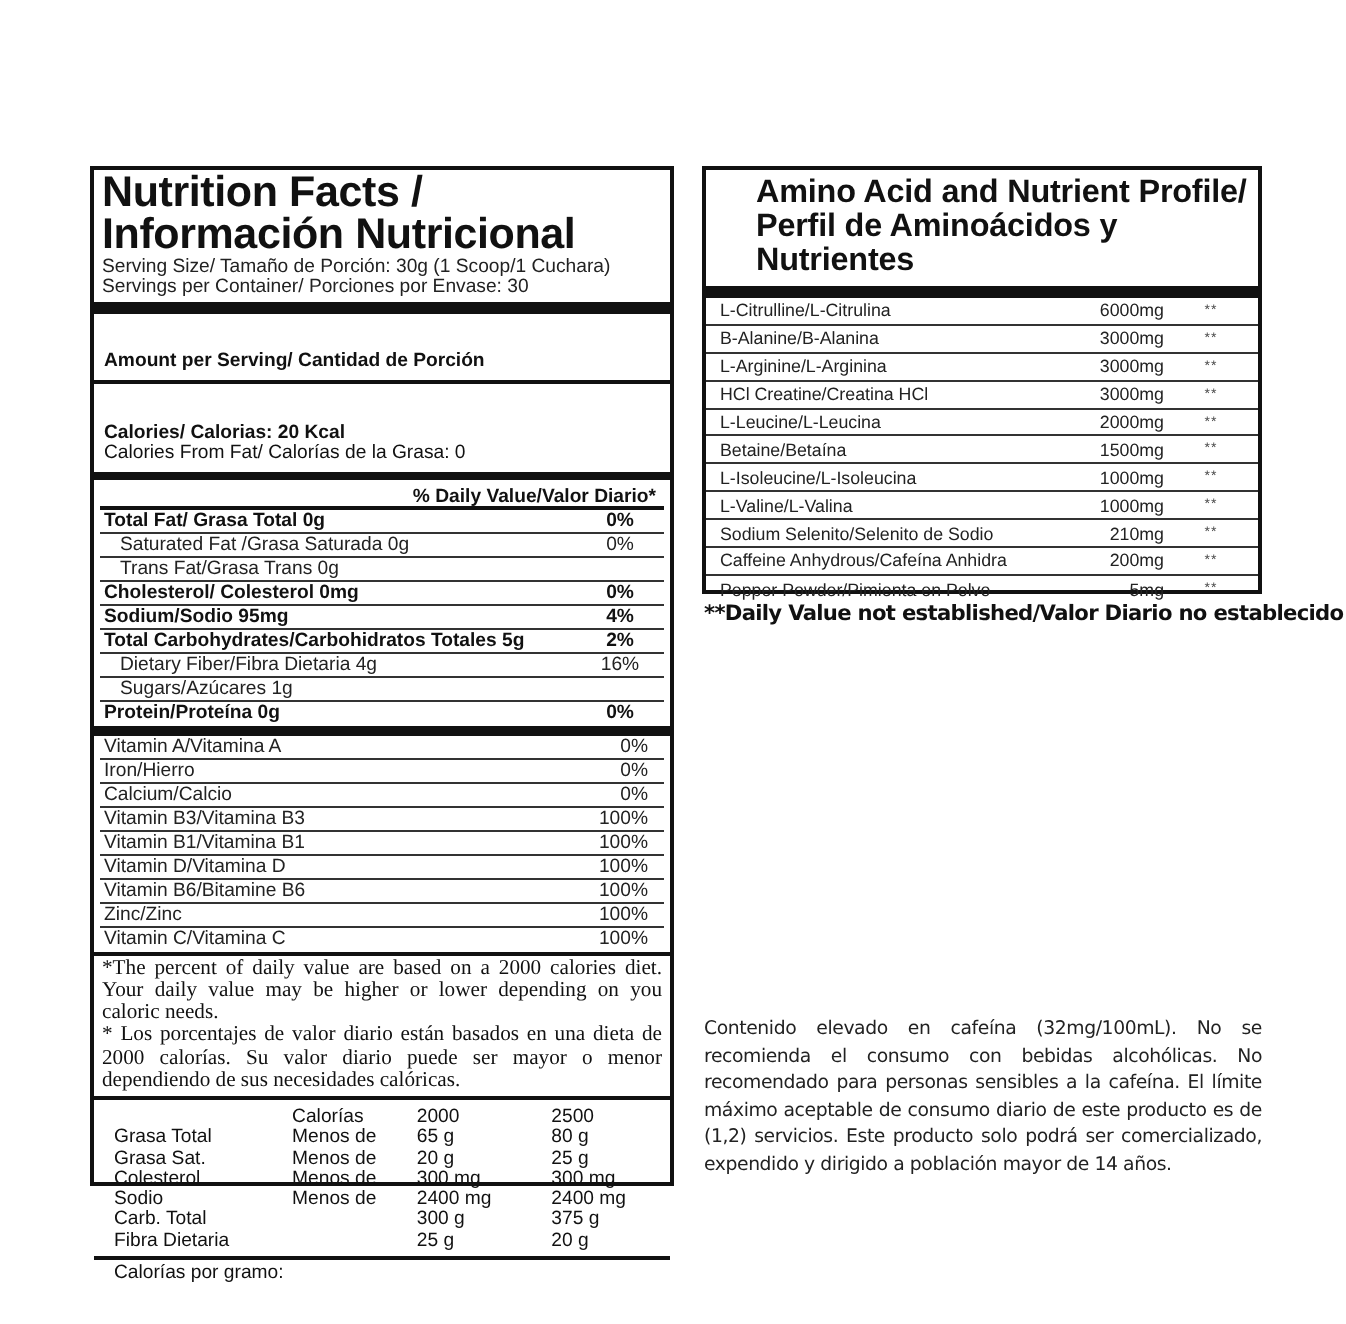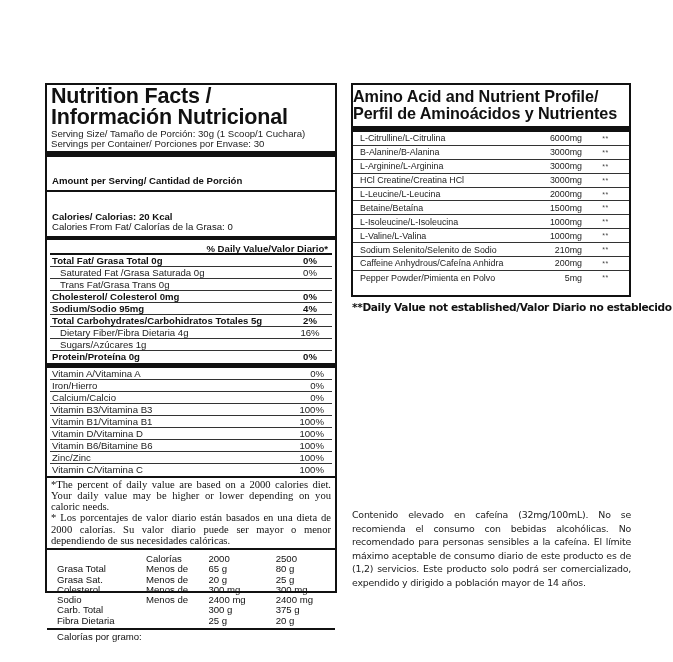--- a/index.html
+++ b/index.html
@@ -44,21 +44,21 @@
   #nf .dvtable .c4 { width: 60px; }
   #nf .cpg { font-size: 9.6px; line-height: 10.2px; padding: 2px 0 0 7px; }
   #nf .cpg .r { display: flex; justify-content: space-between; padding-right: 8px; margin-top: 24px; }
 
   
   #ap {
     position: absolute; left: 351px; top: 83px; width: 280px; height: 214px;
     border: 2px solid #111;
   }
   #ap .title {
-    font-weight: bold; font-size: 16.2px; line-height: 17px; padding: 3px 0 2px 0; letter-spacing: -0.1px;
+    font-weight: bold; font-size: 16.2px; line-height: 17px; padding: 3px 0 2px 25px; letter-spacing: -0.1px;
   }
   #ap .thick { height: 6px; background: #111; margin-top: 2px; }
   #ap .row {
     display: flex; align-items: center; height: 13.9px; font-size: 8.9px;
     border-bottom: 1px solid #333; padding-left: 7px; color: #222;
   }
   #ap .row:last-child { border-bottom: none; }
   #ap .row .n { flex: 1; }
   #ap .row .a { width: 55px; text-align: right; }
   #ap .row .s { width: 47px; text-align: center; font-size: 7px; letter-spacing: 0.5px; color: #444; }

